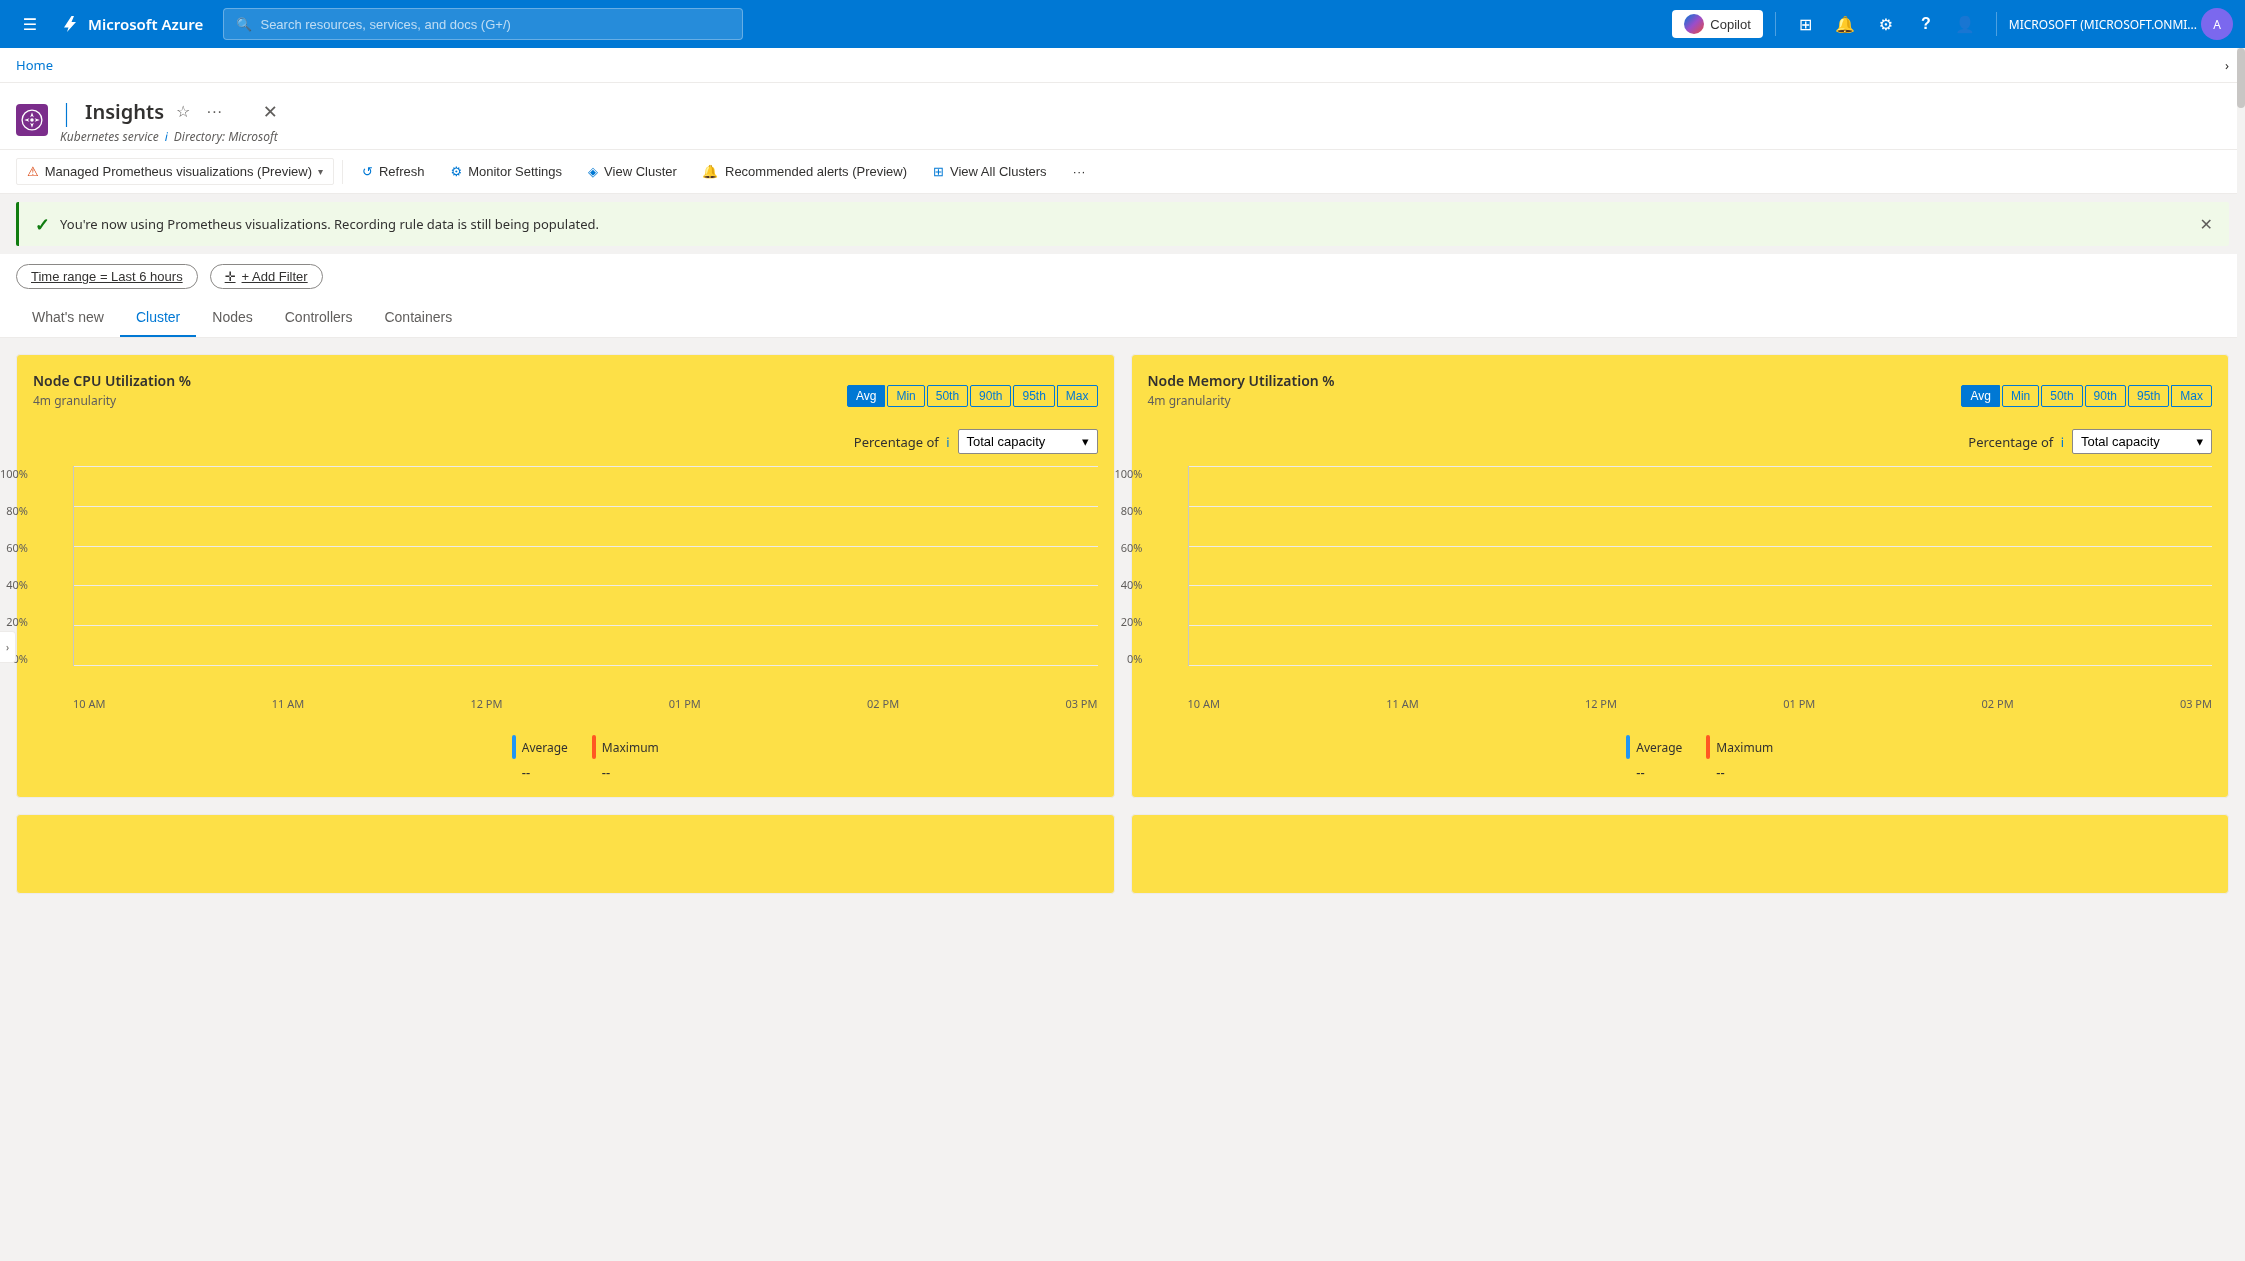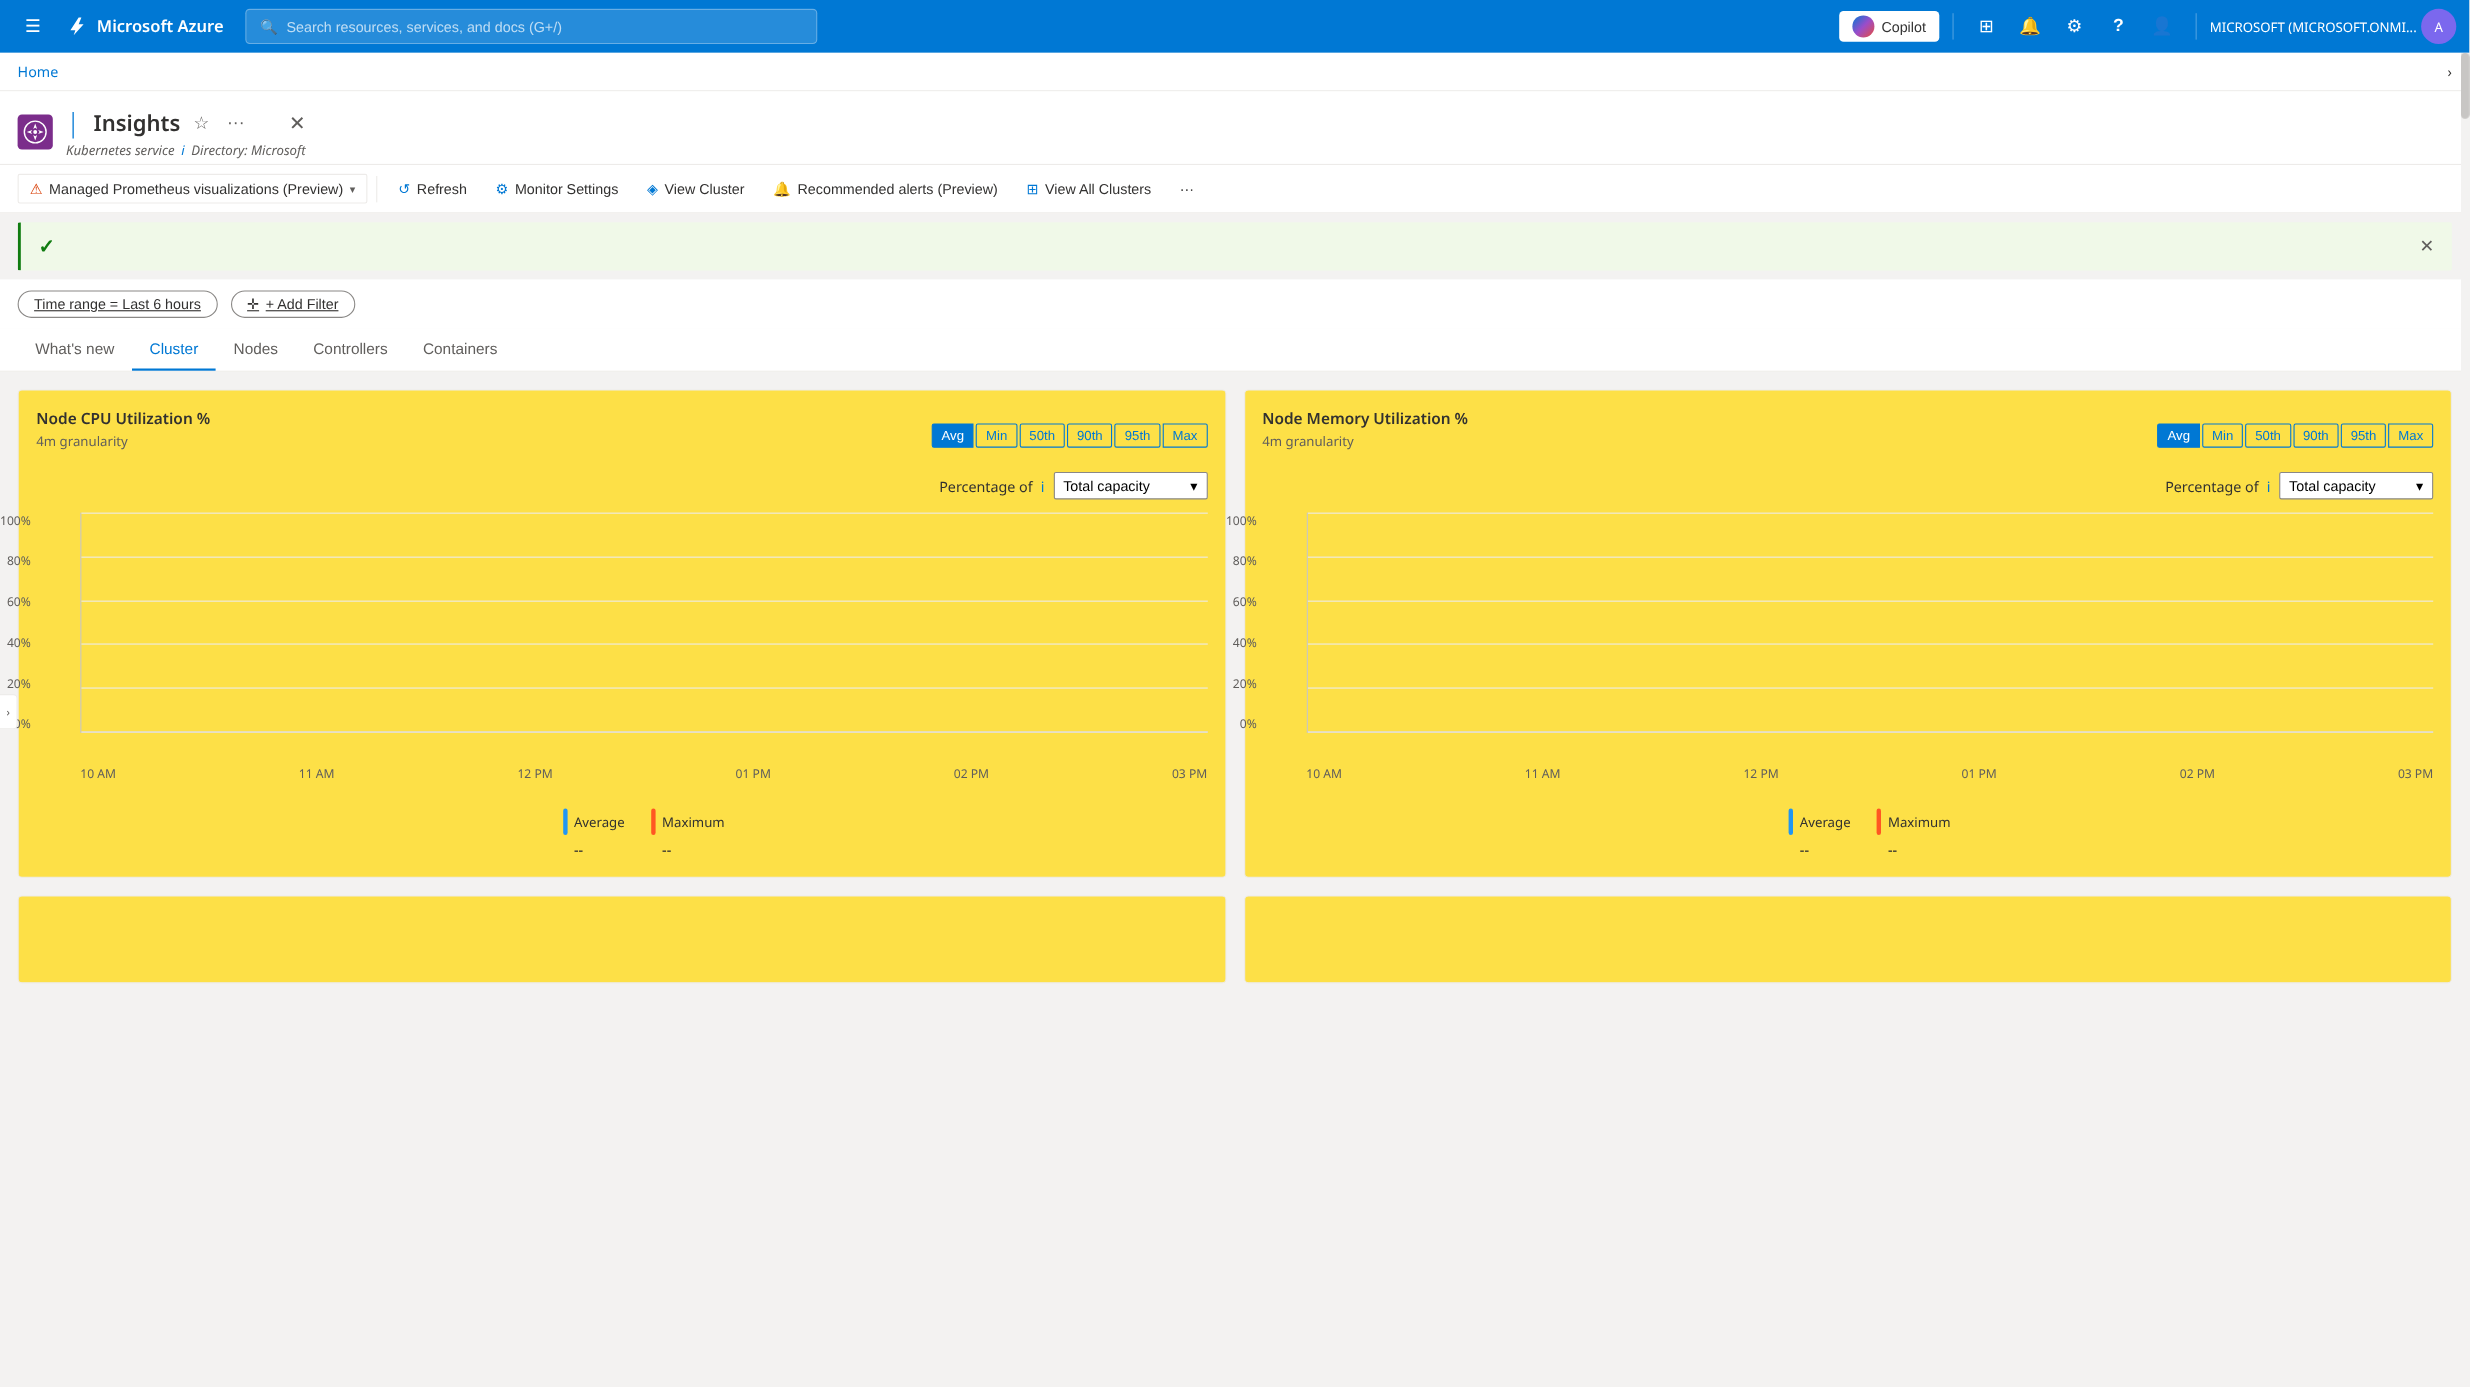--- a/index.html
+++ b/index.html
@@ -455,20 +455,21 @@
     <span style="color:#0078d4">⊞</span>
     <span>View All Clusters</span>
   </button>
   <button class="toolbar-btn">
     <span>···</span>
   </button>
 </div>
 
 <div class="alert-banner">
   <span class="alert-icon" style="color:#107c10;font-size:18px;font-weight:bold">✓</span>
+  <span class="alert-text">You're now using Prometheus visualizations. Recording rule data is still being populated.</span>
   <button class="alert-close">✕</button>
 </div>
 
 <div class="filters-row">
   <button class="filter-btn">
     <span>Time range = Last 6 hours</span>
   </button>
   <button class="add-filter-btn">
     <span>✛</span>
     <span>+ Add Filter</span>

